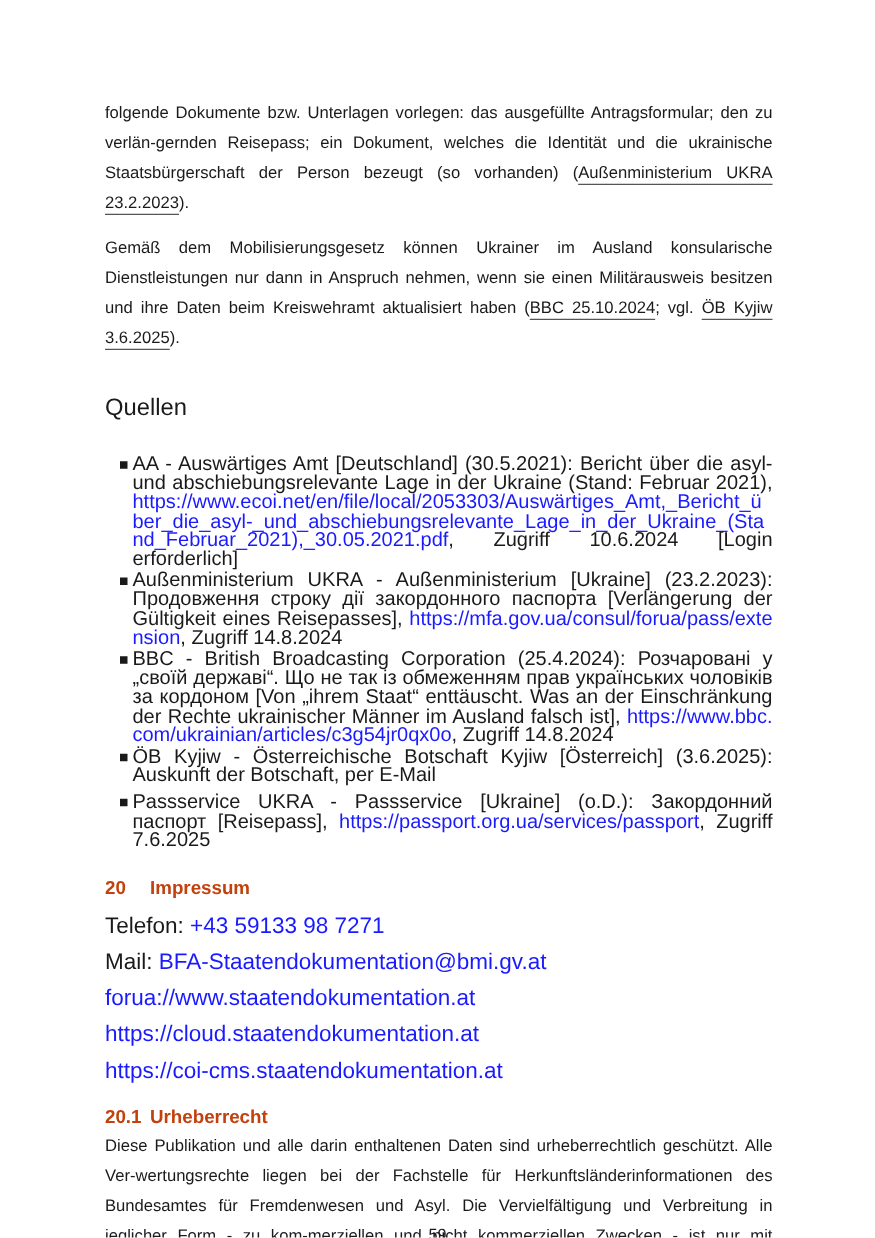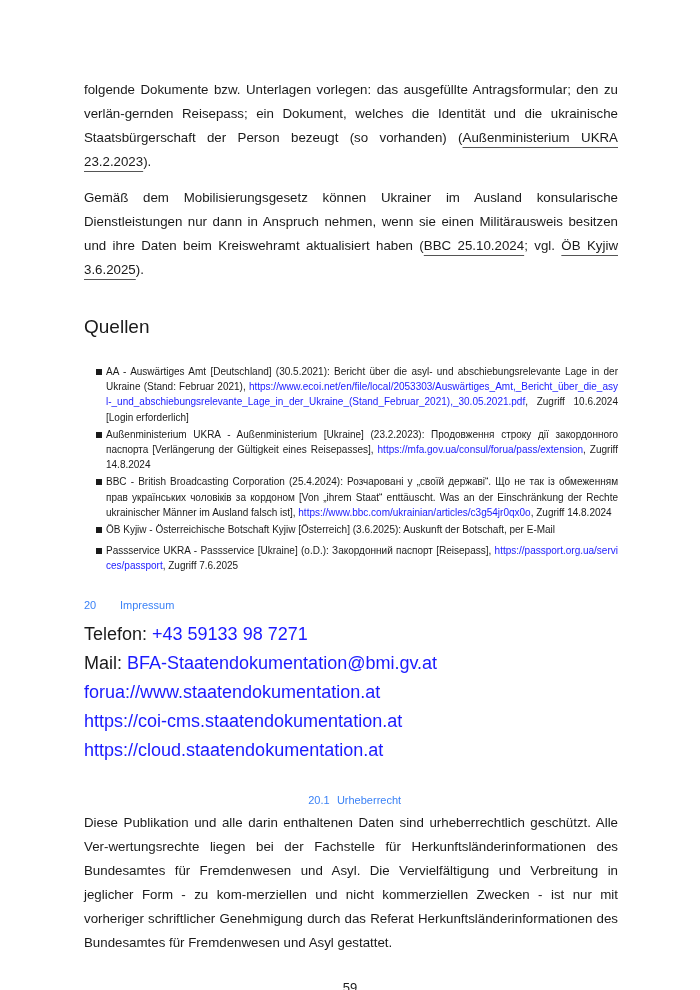--- a/index.html
+++ b/index.html
@@ -4,27 +4,27 @@
 <style>
   html, body { margin: 0; padding: 0; background: #ffffff; }
   body { width: 700px; height: 990px; position: relative; overflow: hidden;
          font-family: "Liberation Sans", sans-serif; color: #1a1a1a; }
   .page { position: absolute; left: 84px; top: 78px; width: 534px; }
   .para { font-size: 13.3px; line-height: 24px; margin: 0 0 12px 0; text-align: justify; }
   .para.last { margin-bottom: 0; }
   .cite { text-decoration: underline; text-decoration-color: #555; text-underline-offset: 5px; }
   .quellen { font-size: 19px; margin: 36px 0 0 0; line-height: 18px; }
   ul.sources { list-style: none; margin: 28px 0 0 0; padding: 0 0 0 12px; }
-  ul.sources li { position: relative; padding-left: 10px; font-size: 10px; line-height: 15.2px;
+  ul.sources li { position: relative; padding-left: 10px; font-size: 16px; line-height: 15.2px;
                   margin-bottom: 2px; text-align: justify; word-break: break-all; }
   ul.sources li .txt { word-break: normal; }
   ul.sources li::before { content: ""; position: absolute; left: 0; top: 5px; width: 6px; height: 6px; background: #1a1a1a; }
   ul.sources li.gap { margin-bottom: 6px; }
   a.link { color: #1a1aff; text-decoration: none; }
-  h2.sec { font-size: 11px; font-weight: normal; color: #3b82f6; margin: 22px 0 2px 0; line-height: 18px; }
+  h2.sec { font-size: 15px; font-weight: bold; color: #c2410c; margin: 22px 0 2px 0; line-height: 18px; }
   h2.sec .num { display: inline-block; width: 36px; }
   .contact { font-size: 13.3px; line-height: 24px; margin: 0; }
   .contact-line { font-size: 18px; line-height: 18px; margin: 11px 0 0 0; }
   .pagenum { position: absolute; top: 980px; left: 0; width: 700px; text-align: center; font-size: 13px; color: #1a1a1a; }
 </style>
 </head>
 <body>
 
 <div class="page">
 
@@ -43,22 +43,22 @@
   </ul>
 
   <h2 class="sec"><span class="num">20</span><span>Impressum</span></h2>
 
 
   <p class="contact-line"><span>Telefon: </span><a class="link">+43 59133 98 7271</a></p>
 
   <p class="contact-line"><span>Mail: </span><a class="link">BFA-Staatendokumentation@bmi.gv.at</a></p>
 
   <p class="contact-line"><a class="link">forua://www.staatendokumentation.at</a></p>
+  <p class="contact-line"><a class="link">https://cloud.staatendokumentation.at</a></p>
   <p class="contact-line"><a class="link">https://coi-cms.staatendokumentation.at</a></p>
-  <p class="contact-line"><a class="link">https://cloud.staatendokumentation.at</a></p>
 
-  <h2 class="sec" style="margin-top:32px;text-align:center;"><span class="num">20.1</span><span>Urheberrecht</span></h2>
+  <h2 class="sec" style="margin-top:20px;"><span class="num">20.1</span><span>Urheberrecht</span></h2>
 
   <p class="para">Diese Publikation und alle darin enthaltenen Daten sind urheberrechtlich geschützt. Alle Ver-wertungsrechte liegen bei der Fachstelle für Herkunftsländerinformationen des Bundesamtes für Fremdenwesen und Asyl. Die Vervielfältigung und Verbreitung in jeglicher Form - zu kom-merziellen und nicht kommerziellen Zwecken - ist nur mit vorheriger schriftlicher Genehmigung durch das Referat Herkunftsländerinformationen des Bundesamtes für Fremdenwesen und Asyl gestattet.</p>
 
 </div>
 
 <div class="pagenum">59</div>
 
 </body></html>

